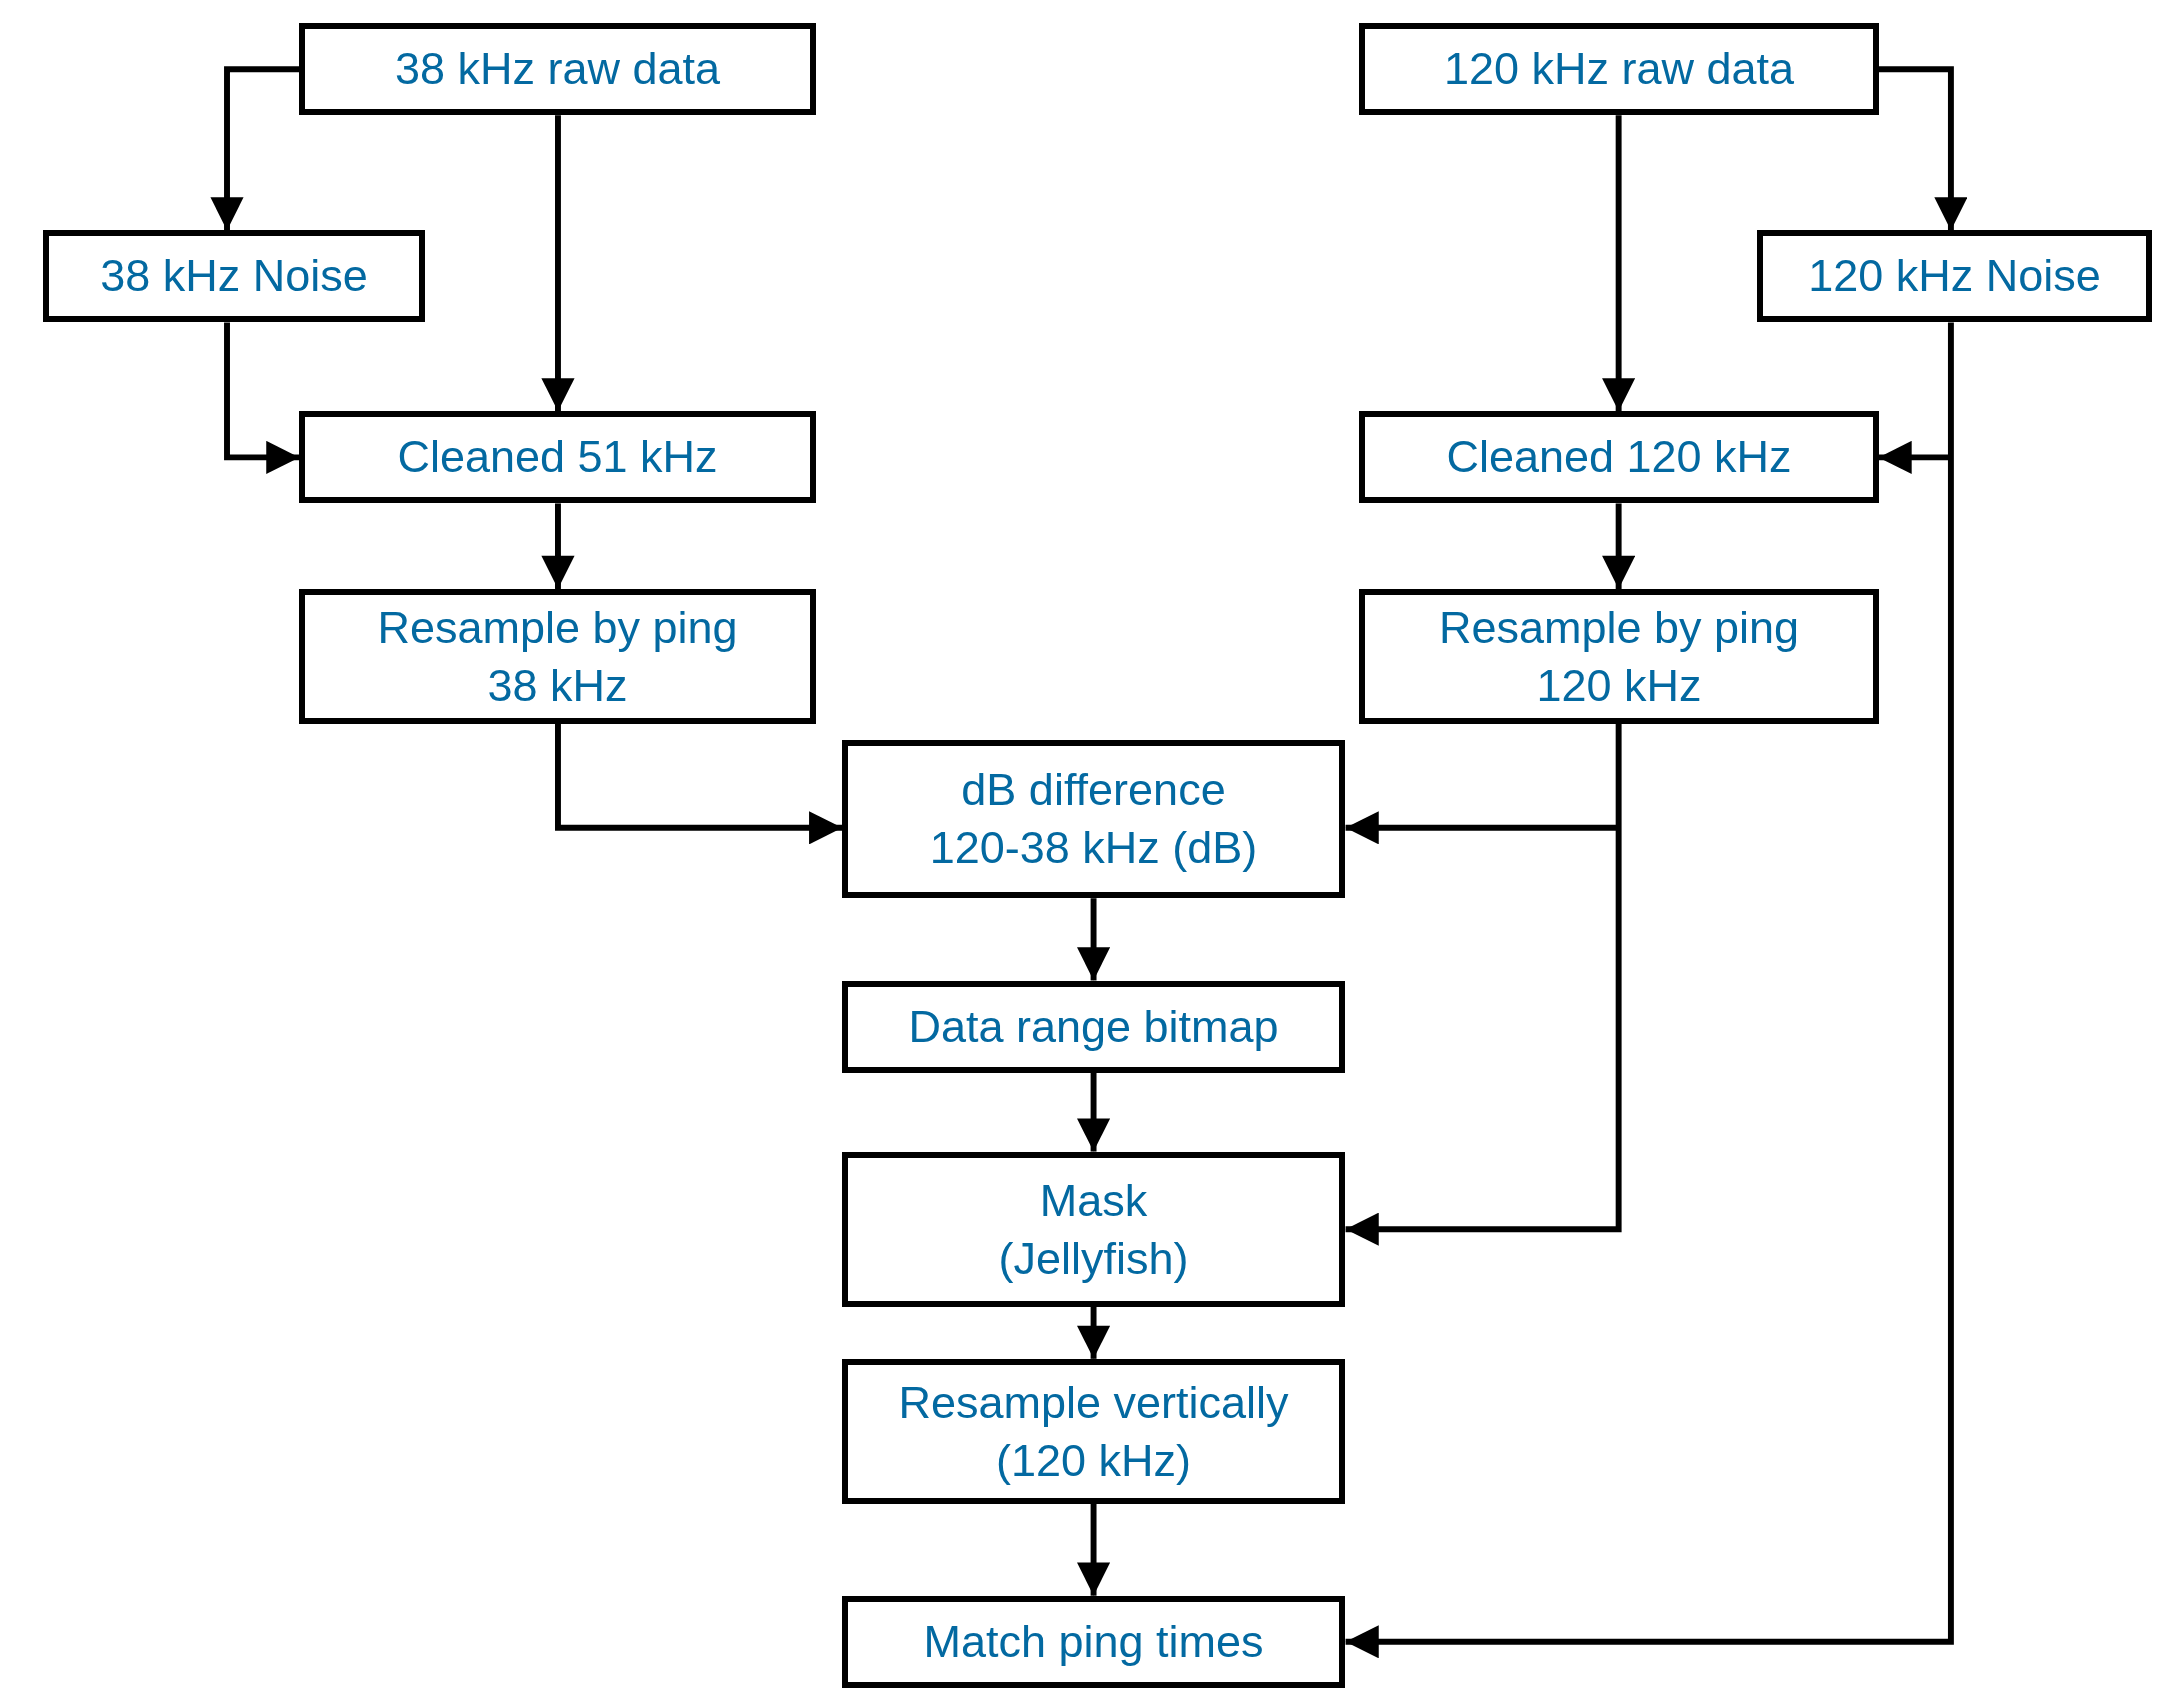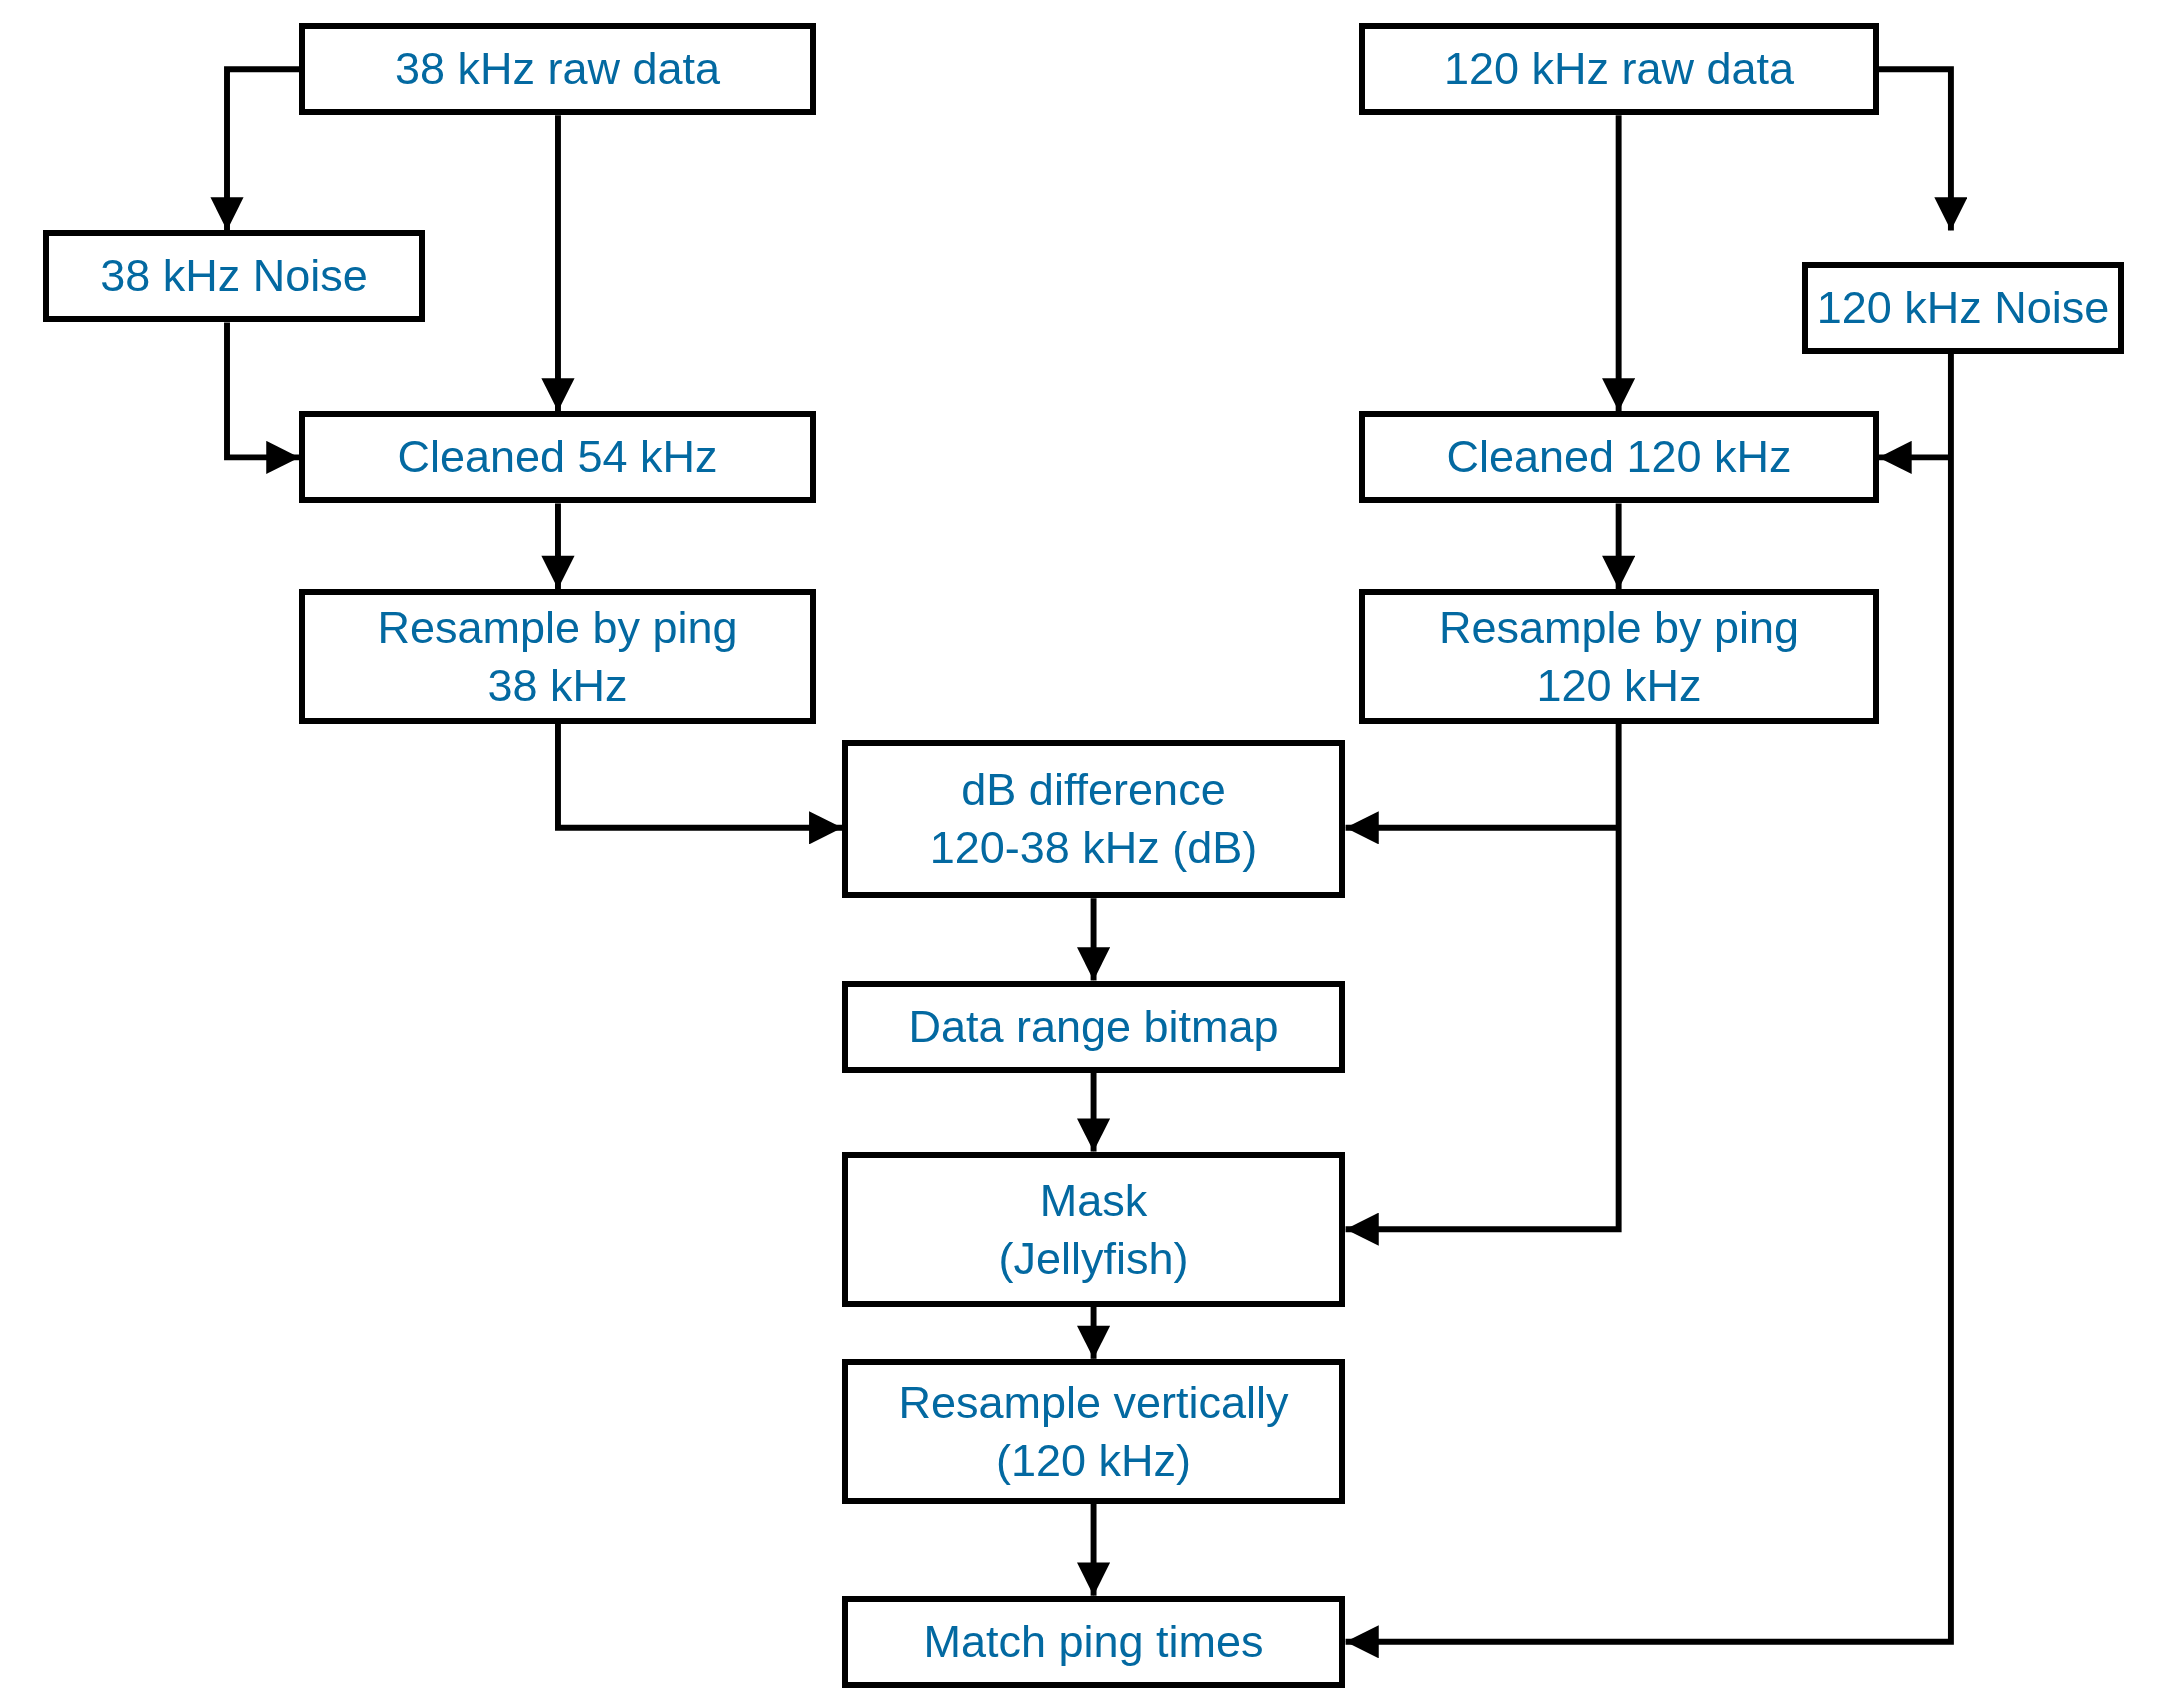--- a/index.html
+++ b/index.html
@@ -73,31 +73,31 @@
     </g>
   </svg>
 
   <div class="node" style="left:299px;  top:23px;   width:517px; height:92px;">
       <span class="label">38 kHz raw data</span>
     </div>
   <div class="node" style="left:43px;   top:230px;  width:382px; height:92px;">
       <span class="label">38 kHz Noise</span>
     </div>
   <div class="node" style="left:299px;  top:411px;  width:517px; height:92px;">
-      <span class="label">Cleaned 54 kHz</span>
+      <span class="label">Cleaned 51 kHz</span>
     </div>
   <div class="node" style="left:299px;  top:589px;  width:517px; height:135px;">
       <span class="label">Resample by ping
 38 kHz</span>
     </div>
 
   <div class="node" style="left:1359px; top:23px;   width:520px; height:92px;">
       <span class="label">120 kHz raw data</span>
     </div>
-  <div class="node" style="left:1802px; top:230px;  width:322px; height:92px;margin-top:32px;">
+  <div class="node" style="left:1757px; top:230px;  width:395px; height:92px;">
       <span class="label">120 kHz Noise</span>
     </div>
   <div class="node" style="left:1359px; top:411px;  width:520px; height:92px;">
       <span class="label">Cleaned 120 kHz</span>
     </div>
   <div class="node" style="left:1359px; top:589px;  width:520px; height:135px;">
       <span class="label">Resample by ping
 120 kHz</span>
     </div>
 

